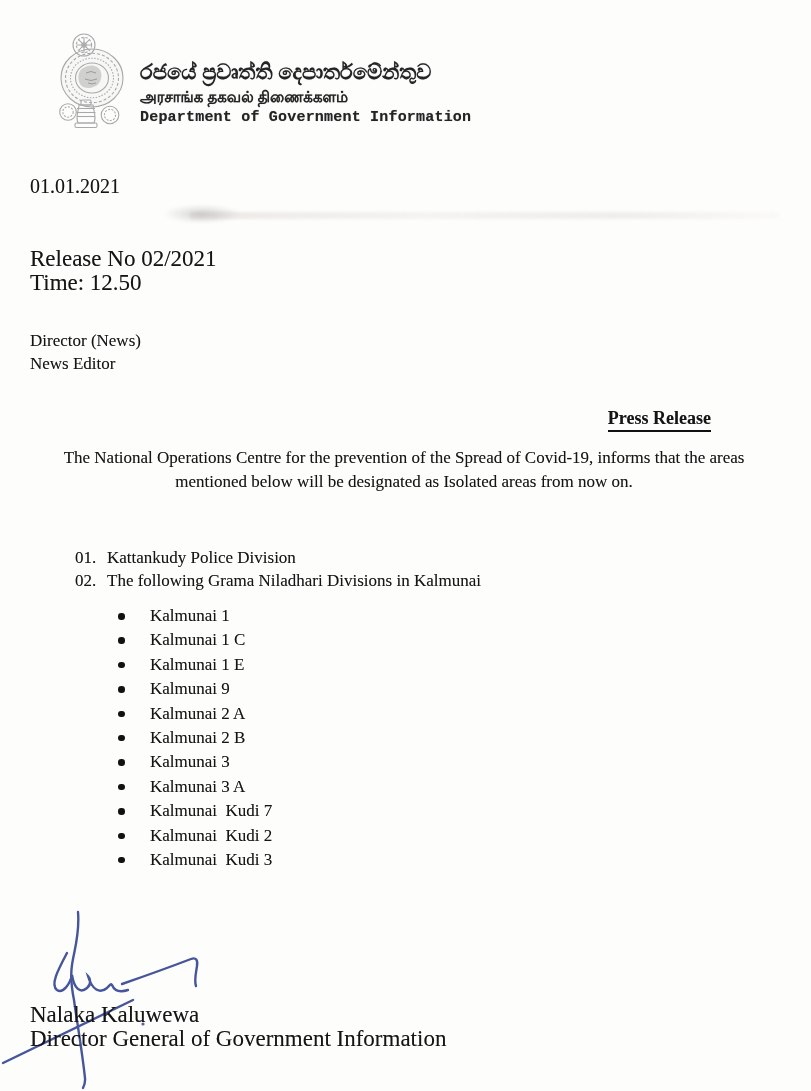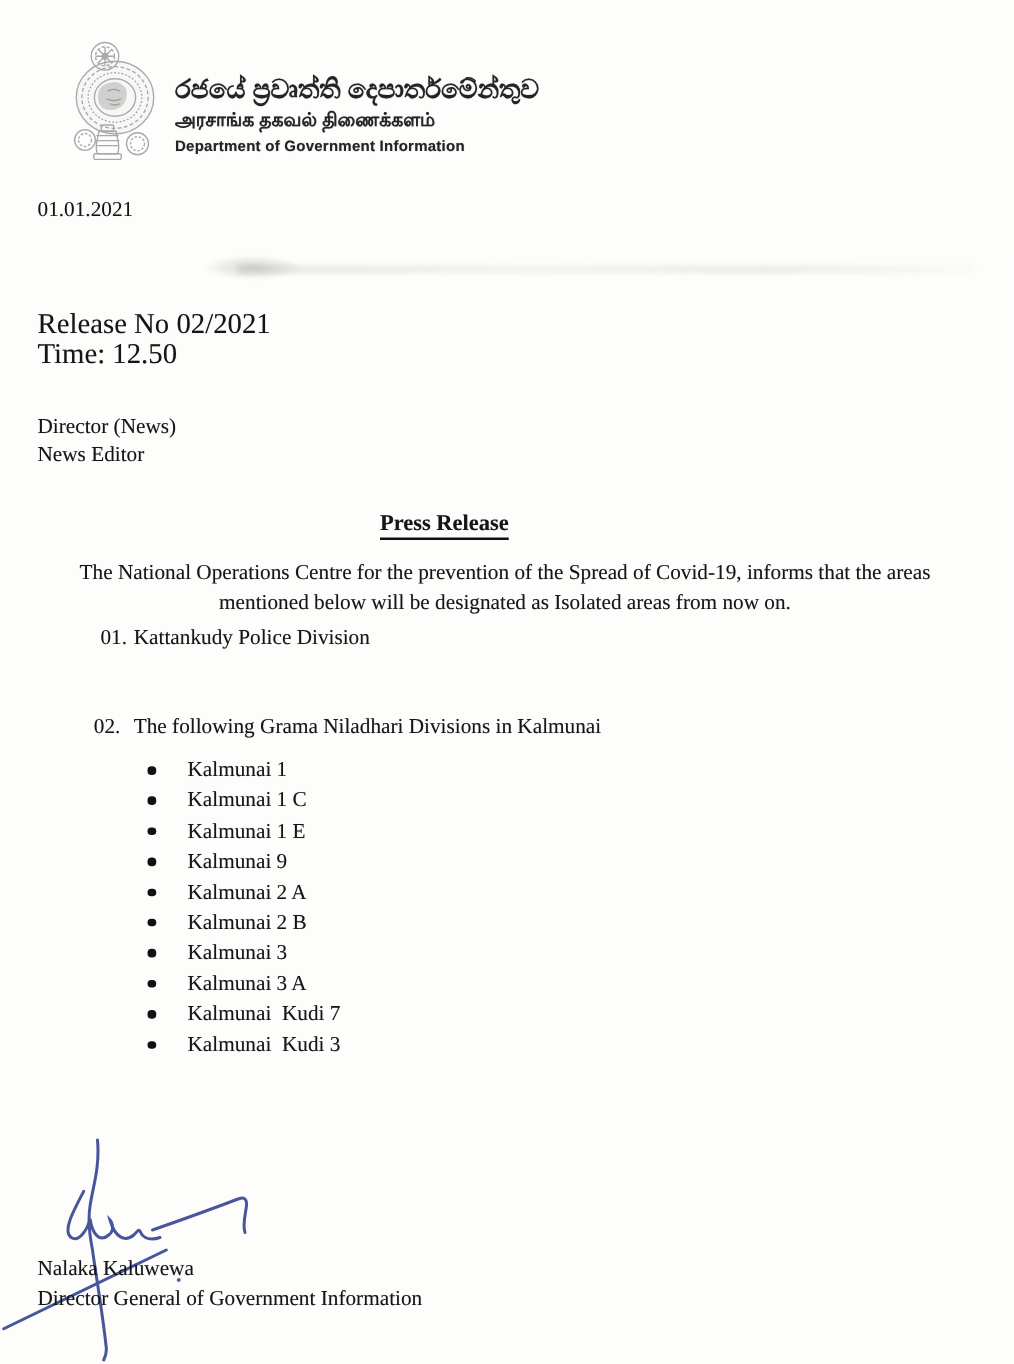--- a/index.html
+++ b/index.html
@@ -19,68 +19,68 @@
   .emblem { position: absolute; left: 0; top: 0; width: 70px; height: 102px; }
   .header-text {
     position: absolute; left: 82px; top: 27px; width: 330px;
     font-family: "Liberation Sans", sans-serif;
     color: #242424;
     text-shadow: 0 0 0.8px rgba(70,70,70,0.55);
     white-space: nowrap;
   }
   .hdr-line-si { font-size: 21px; font-weight: 700; line-height: 29px; }
   .hdr-line-ta { font-size: 15px; font-weight: 700; line-height: 22px; }
-  .hdr-line-en { font-size: 12px; font-weight: 700; line-height: 19px; letter-spacing: 0.2px; }
+  .hdr-line-en { font-size: 15px; font-weight: 700; line-height: 19px; letter-spacing: 0.2px; font-family: Liberation Mono, monospace; }
 
   
   .smudge-blob {
     position: absolute; left: 163px; top: 204px; width: 78px; height: 20px;
     background: radial-gradient(closest-side, rgba(140,140,140,0.35), rgba(140,140,140,0));
     filter: blur(1px);
   }
   .smudge-bar {
     position: absolute; left: 190px; top: 212px; width: 590px; height: 7px;
     background: linear-gradient(90deg, rgba(175,160,150,0.22), rgba(175,160,150,0.10) 40%, rgba(175,160,150,0.17) 72%, rgba(175,160,150,0.03));
     border-radius: 3px;
     filter: blur(1.5px);
   }
 
   
-  .date-line { position: absolute; left: 30px; top: 158px; font-size: 17px; }
+  .date-line { position: absolute; left: 30px; top: 175px; font-size: 20px; }
   .release-block { position: absolute; left: 30px; top: 247px; font-size: 23px; line-height: 24px; font-family: Liberation Serif, serif; }
   .addressee-block { position: absolute; left: 30px; top: 329px; font-size: 17px; line-height: 23px; }
 
   
-  .title-row { position: absolute; left: 0; top: 408px; width: 711px; text-align: center; }
+  .title-row { position: absolute; left: 0; top: 408px; width: 711px; text-align: right; }
   .title-text {
     display: inline-block;
     font-size: 18px; font-weight: 700;
     border-bottom: 2.2px solid #101010;
     padding-bottom: 1px;
   }
 
   
   .body-par { position: absolute; left: 29px; top: 446px; width: 750px; font-size: 17px; line-height: 23.5px; text-align: center; }
 
   .numbered-item { position: absolute; left: 58px; font-size: 17px; white-space: pre; }
   .numbered-item .num { display: inline-block; width: 32px; }
-  .numbered-1 { top: 480px; text-align: center; }
+  .numbered-1 { top: 528px; }
   .numbered-2 { top: 551px; }
 
   .bullet-list { position: absolute; left: 118px; top: 606px; }
   .bullet-row { position: relative; height: 24.4px; padding-left: 32px; font-size: 17px; white-space: pre; }
   .bullet-dot {
     position: absolute; left: 0; top: 7px;
     width: 6.5px; height: 6.5px; border-radius: 50%;
     background: #111;
   }
 
   
   .signature-svg { position: absolute; left: 0; top: 905px; width: 210px; height: 186px; }
-  .signoff-block { position: absolute; left: 30px; top: 1003px; font-size: 17px; line-height: 24px; }
+  .signoff-block { position: absolute; left: 30px; top: 1003px; font-size: 23px; line-height: 24px; }
 </style>
 </head>
 <body>
 
 <div class="page serif-text">
 
   <div class="header">
     <svg class="emblem" viewBox="0 0 70 102" aria-hidden="true">
       <ellipse cx="34" cy="48" rx="31" ry="29" fill="#d8d8d8" opacity="0.15"></ellipse>
       <g fill="none" stroke="#a9a9a9" stroke-width="1.1">
@@ -152,20 +152,21 @@
   <div class="bullet-list">
     <div class="bullet-row"><span class="bullet-dot"></span><span>Kalmunai 1</span></div>
     <div class="bullet-row"><span class="bullet-dot"></span><span>Kalmunai 1 C</span></div>
     <div class="bullet-row"><span class="bullet-dot"></span><span>Kalmunai 1 E</span></div>
     <div class="bullet-row"><span class="bullet-dot"></span><span>Kalmunai 9</span></div>
     <div class="bullet-row"><span class="bullet-dot"></span><span>Kalmunai 2 A</span></div>
     <div class="bullet-row"><span class="bullet-dot"></span><span>Kalmunai 2 B</span></div>
     <div class="bullet-row"><span class="bullet-dot"></span><span>Kalmunai 3</span></div>
     <div class="bullet-row"><span class="bullet-dot"></span><span>Kalmunai 3 A</span></div>
     <div class="bullet-row"><span class="bullet-dot"></span><span>Kalmunai  Kudi 7</span></div>
+    <div class="bullet-row"><span class="bullet-dot"></span><span>Kalmunai  Kudi 2</span></div>
     <div class="bullet-row"><span class="bullet-dot"></span><span>Kalmunai  Kudi 3</span></div>
   </div>
 
   <svg class="signature-svg" viewBox="0 0 210 186" aria-hidden="true">
     <g fill="none" stroke-width="2.4" stroke-linecap="round" opacity="0.88" stroke="#2e3f8e">
       <path d="M78,7 C80,30 74,45 72,60 C70,73 72,85 74,95 C77,117 82,145 85,173 C85.5,178 84,181 83,183"></path>
       <path d="M67,48 C58,65 50,80 57,85 C63,89 70,79 72,70 C74,83 80,89 87,83 C92,79 90,73 88,71 C92,85 100,89 107,83 C110,80 111,78 112,80 C115,87 122,87 128,85"></path>
       <path d="M122,79 C145,71 170,62 191,54 C196,52 198,55 197,61 C196,68 194,75 196,81"></path>
       <path d="M3,158 L133,95"></path>
     </g>

